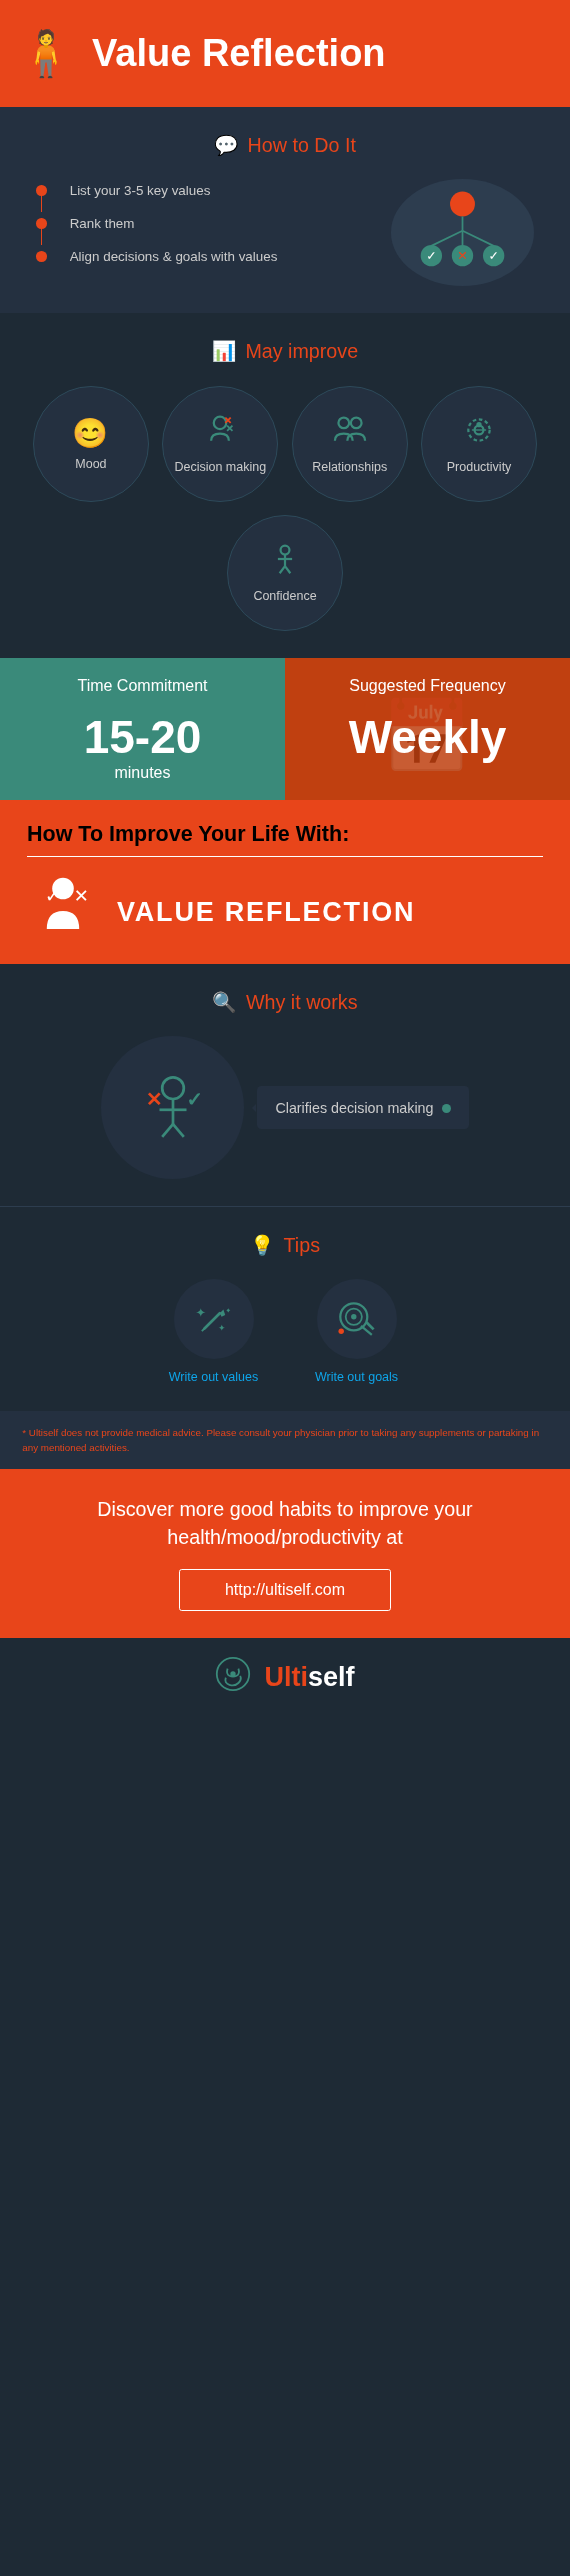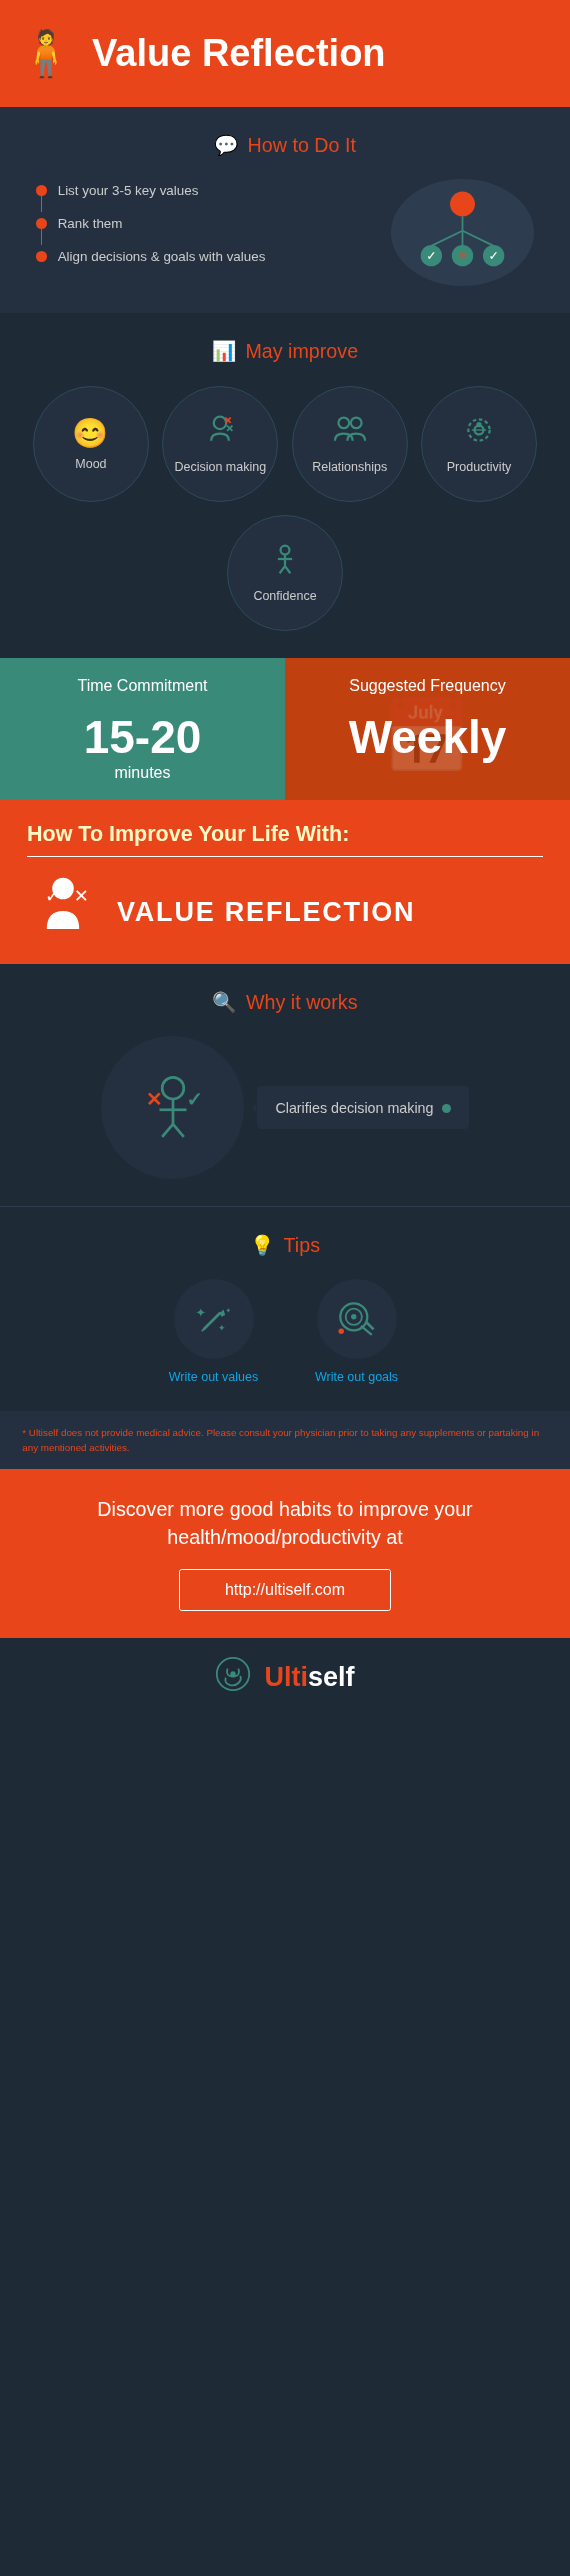--- a/index.html
+++ b/index.html
@@ -47,21 +47,21 @@
       display: flex;
       align-items: center;
       gap: 18px;
     }
     .how-to-steps {
       flex: 1;
     }
     .step-item {
       display: flex;
       align-items: center;
-      gap: 11px;
+      gap: 23px;
       margin-bottom: 18px;
       position: relative;
     }
     .step-dot {
       width: 10.7px;
       height: 10.7px;
       background: #e8451a;
       border-radius: 50%;
       flex-shrink: 0;
     }
@@ -160,21 +160,21 @@
     }
 
     
     .improve-life {
       background: #e8451a;
       padding: 22.3px 27px 13.4px;
     }
     .improve-life-title {
       font-size: 21.5px;
       font-weight: bold;
-      color: #fef9c3;
+      color: #000000;
       margin-bottom: 9px;
     }
     .improve-life-divider {
       border: none;
       border-top: 1.8px solid white;
       margin-bottom: 18px;
     }
     .improve-life-content {
       display: flex;
       align-items: center;

